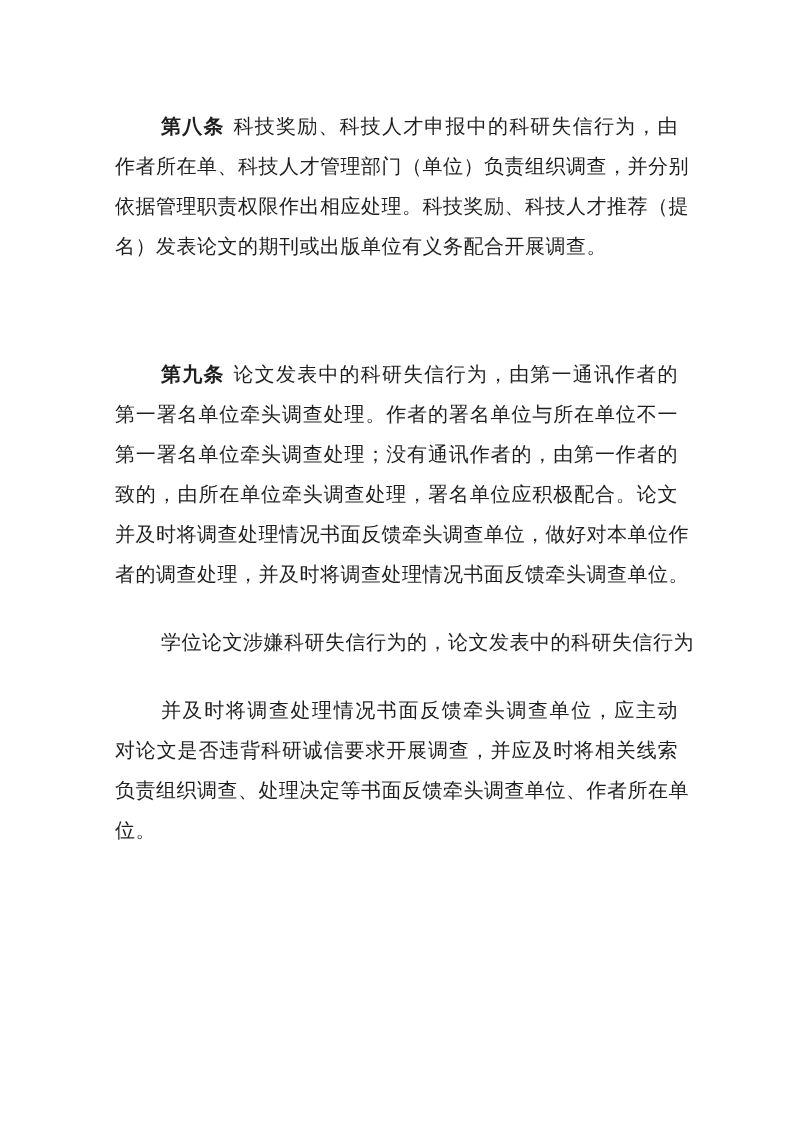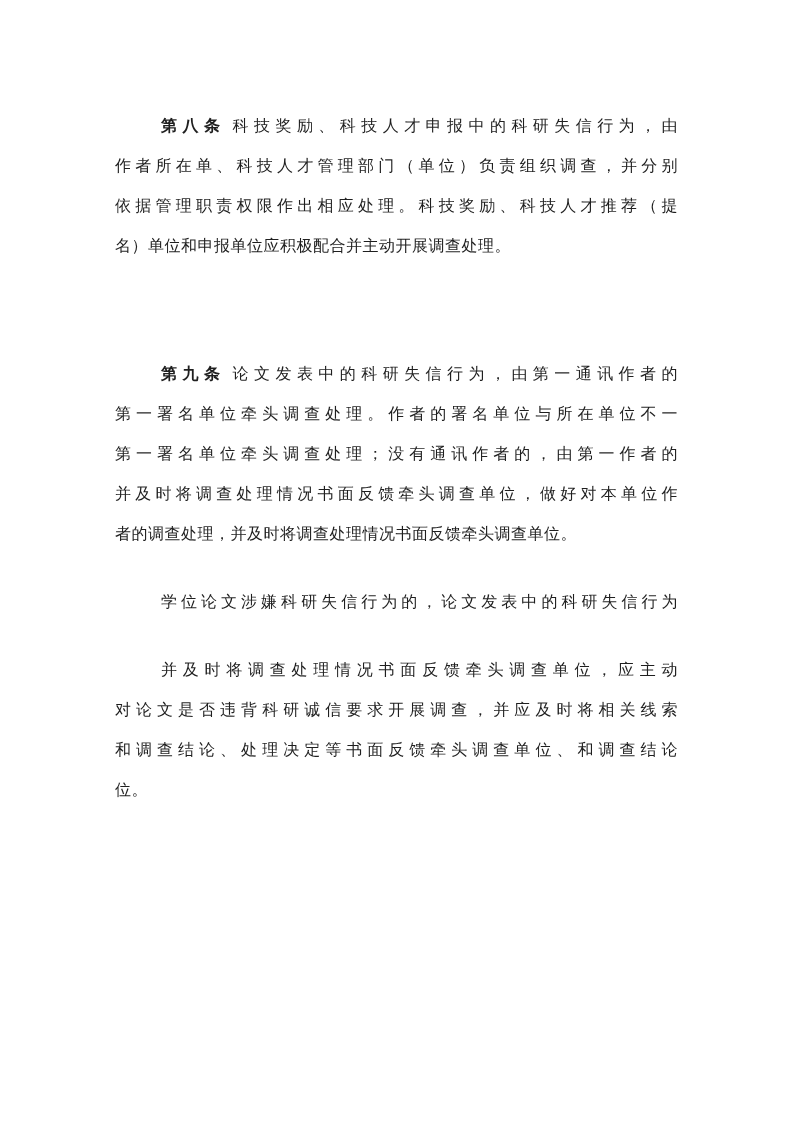--- a/index.html
+++ b/index.html
@@ -19,21 +19,21 @@
   .text-body {
     position: absolute;
     left: 115px;
     top: 106px;
     width: 563px;
   }
   .paragraph { margin: 0; }
   .paragraph + .paragraph { margin-top: 28px; }
   .paragraph.big-gap { margin-top: 88px; }
   .line {
-    font-size: 16px;
+    font-size: 20px;
     line-height: 40px;
     height: 40px;
     text-align: justify;
     text-align-last: justify;
     text-justify: inter-character;
     white-space: nowrap;
     letter-spacing: 0.5px;
   }
   .line.last {
     text-align-last: left;
@@ -49,36 +49,37 @@
 </head>
 <body>
 
 <div class="page">
   <div class="text-body">
 
     <div class="paragraph">
       <div class="line first"><span class="term">第八条</span><span>科技奖励、科技人才申报中的科研失信行为，由</span></div>
       <div class="line">作者所在单、科技人才管理部门（单位）负责组织调查，并分别</div>
       <div class="line">依据管理职责权限作出相应处理。科技奖励、科技人才推荐（提</div>
-      <div class="line last">名）单位和申报单位应积极配合并主动开展调查处理。</div>
+      <div class="line last">名）发表论文的期刊或出版单位有义务配合开展调查。</div>
     </div>
 
     <div class="paragraph big-gap">
       <div class="line first"><span class="term">第九条</span><span>论文发表中的科研失信行为，由第一通讯作者的</span></div>
       <div class="line">第一署名单位牵头调查处理。作者的署名单位与所在单位不一</div>
       <div class="line">第一署名单位牵头调查处理；没有通讯作者的，由第一作者的</div>
+      <div class="line">致的，由所在单位牵头调查处理，署名单位应积极配合。论文</div>
       <div class="line">并及时将调查处理情况书面反馈牵头调查单位，做好对本单位作</div>
       <div class="line last">者的调查处理，并及时将调查处理情况书面反馈牵头调查单位。</div>
     </div>
 
     <div class="paragraph">
       <div class="line first">学位论文涉嫌科研失信行为的，论文发表中的科研失信行为</div>
     </div>
 
     <div class="paragraph">
       <div class="line first">并及时将调查处理情况书面反馈牵头调查单位，应主动</div>
       <div class="line">对论文是否违背科研诚信要求开展调查，并应及时将相关线索</div>
-      <div class="line">和调查结论、处理决定等书面反馈牵头调查单位、和调查结论</div>
+      <div class="line">负责组织调查、处理决定等书面反馈牵头调查单位、作者所在单</div>
       <div class="line last">位。</div>
     </div>
 
   </div>
 </div>
 
 </body></html>

